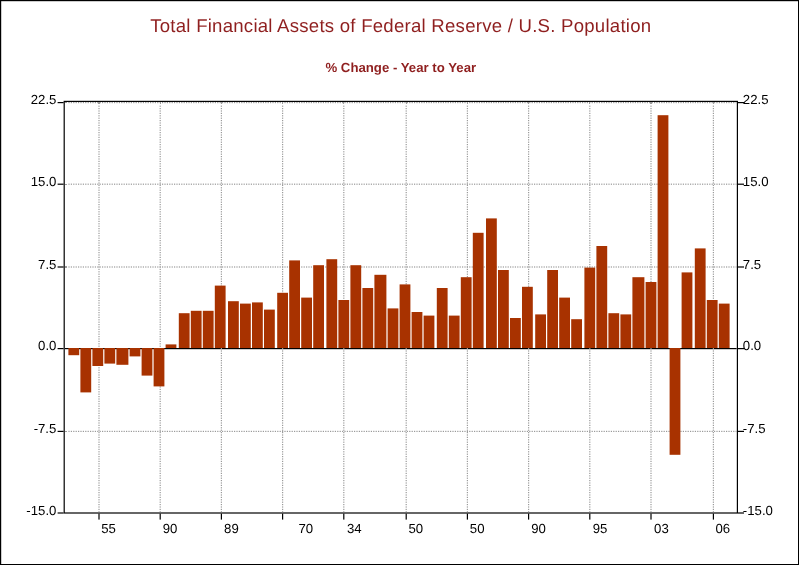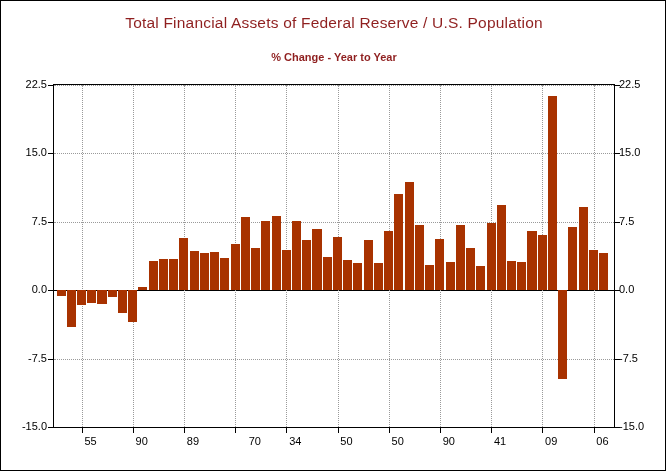--- a/index.html
+++ b/index.html
@@ -233,21 +233,21 @@
       <div class="xlabel" style="left: 230px; width: 30px; top: 434px;">70</div>
       <div class="tick-bottom" style="left: 234.207px; top: 427px;"></div>
       <div class="xlabel" style="left: 270.395px; width: 30px; top: 434px;">34</div>
       <div class="tick-bottom" style="left: 285.395px; top: 427px;"></div>
       <div class="xlabel" style="left: 321.583px; width: 30px; top: 434px;">50</div>
       <div class="tick-bottom" style="left: 336.583px; top: 427px;"></div>
       <div class="xlabel" style="left: 372.771px; width: 30px; top: 434px;">50</div>
       <div class="tick-bottom" style="left: 387.771px; top: 427px;"></div>
       <div class="xlabel" style="left: 423.96px; width: 30px; top: 434px;">90</div>
       <div class="tick-bottom" style="left: 438.96px; top: 427px;"></div>
-      <div class="xlabel" style="left: 475.148px; width: 30px; top: 434px;">41</div>
+      <div class="xlabel" style="left: 475.148px; width: 30px; top: 434px;">95</div>
       <div class="tick-bottom" style="left: 490.148px; top: 427px;"></div>
-      <div class="xlabel" style="left: 526.336px; width: 30px; top: 434px;">09</div>
+      <div class="xlabel" style="left: 526.336px; width: 30px; top: 434px;">03</div>
       <div class="tick-bottom" style="left: 541.336px; top: 427px;"></div>
       <div class="xlabel" style="left: 577.525px; width: 30px; top: 434px;">06</div>
       <div class="tick-bottom" style="left: 592.525px; top: 427px;"></div>
     </div>
 
 </div>
 
 </body></html>

